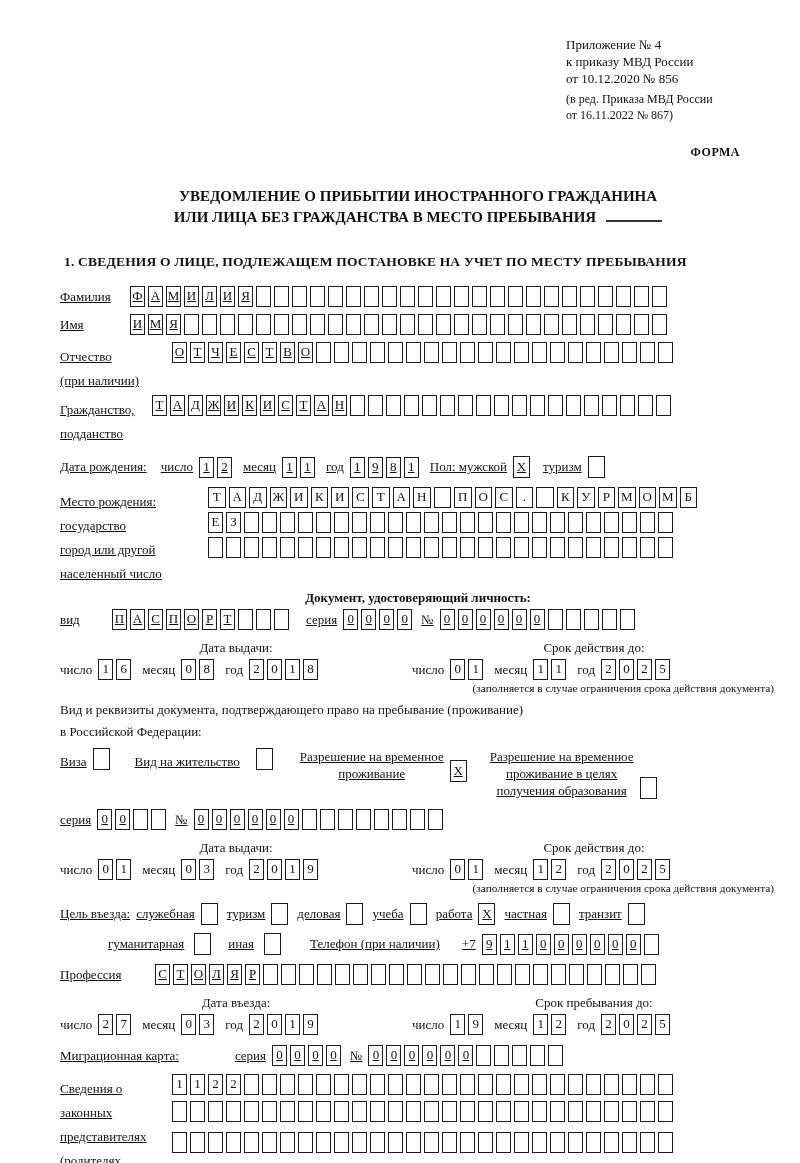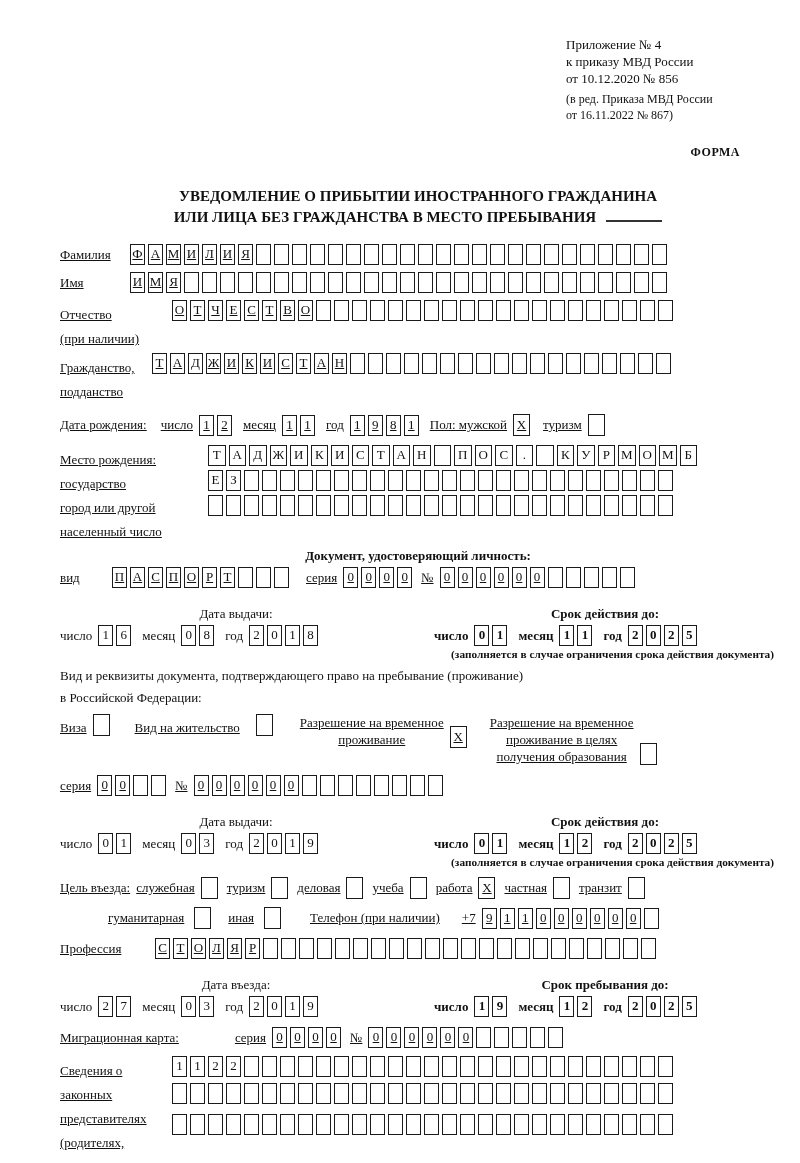--- a/index.html
+++ b/index.html
@@ -33,23 +33,23 @@
   }
   .w .cell { width: 17.5px; }
   .cb { width: 17px; height: 22px; line-height: 19px; }
   .stack > div { line-height: 24px; }
   .gap6 { margin-left: 6px; } .gap10 { margin-left: 10px; } .gap14 { margin-left: 14px; }
 
   
   .dg { display: inline-flex; align-items: center; white-space: nowrap; }
   .dg .dlb { margin: 0 6px 0 0; }
   .dg .cells { margin-right: 8px; }
-  .dates { display: flex; margin-top: 18px; gap: 22px; }
+  .dates { display: flex; margin-top: 10px; }
   .dcol1 { width: 352px; }
-  .dcol2 { flex: 1; font-weight: bold; }
+  .dcol2 { flex: 1; }
   .dhead { text-align: center; margin-bottom: 3px; }
   .note { font-size: 11.3px; text-align: right; margin-top: 2px; padding-right: 2px; }
 
   
   .opt { display: inline-flex; align-items: flex-end; }
   .opt .ol { margin-right: 6px; }
   .optblock { text-align: center; line-height: 17px; margin-right: 6px; }
 
   .center-b { text-align: center; font-weight: bold; margin-top: 10px; }
 </style>
@@ -65,20 +65,21 @@
     <div class="l2" style="margin-top:4px">(в ред. Приказа МВД России</div>
     <div class="l2">от 16.11.2022 № 867)</div>
   </div>
   <div class="forma">ФОРМА</div>
 
   <div class="title">
     <div>УВЕДОМЛЕНИЕ О ПРИБЫТИИ ИНОСТРАННОГО ГРАЖДАНИНА</div>
     <div><span>ИЛИ ЛИЦА БЕЗ ГРАЖДАНСТВА В МЕСТО ПРЕБЫВАНИЯ</span><span class="blank"></span></div>
   </div>
 
+  <div class="sec1">1. СВЕДЕНИЯ О ЛИЦЕ, ПОДЛЕЖАЩЕМ ПОСТАНОВКЕ НА УЧЕТ ПО МЕСТУ ПРЕБЫВАНИЯ</div>
 
   <div class="row" style="margin-top:16px">
     <span class="lab" style="width:70px">Фамилия</span>
     <span class="cells">
         <span class="cell">Ф</span>
         <span class="cell">А</span>
         <span class="cell">М</span>
         <span class="cell">И</span>
         <span class="cell">Л</span>
         <span class="cell">И</span>

